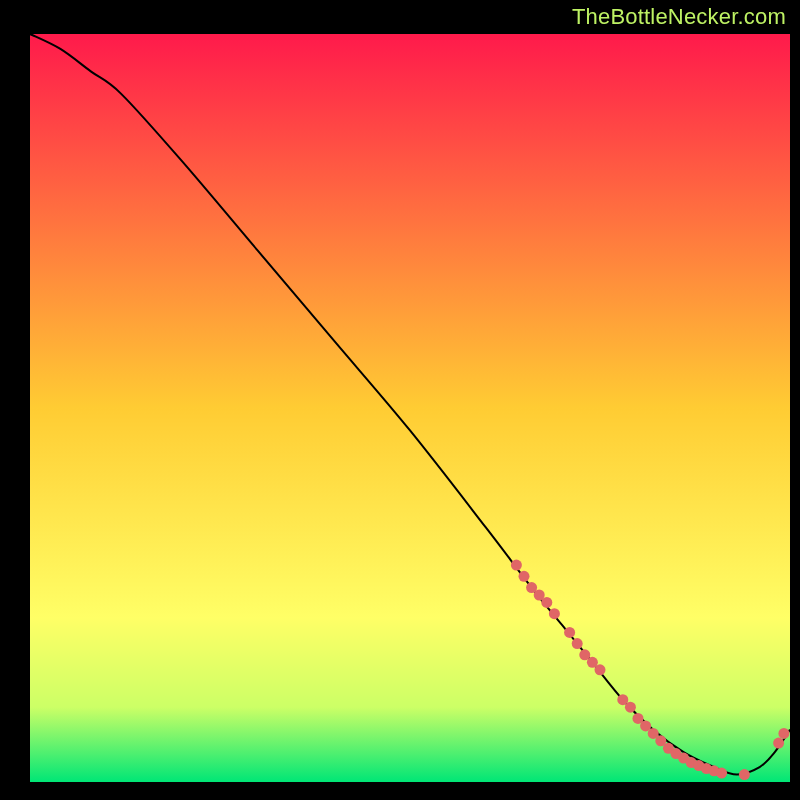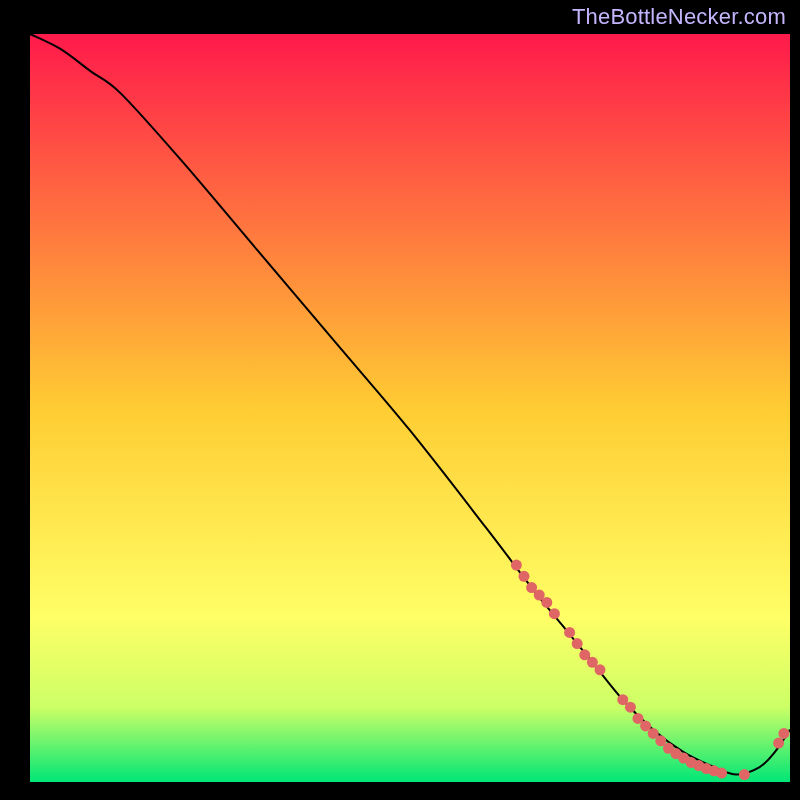--- a/index.html
+++ b/index.html
@@ -20,21 +20,21 @@
     position: absolute;
     left: 0;
     top: 0;
   }
   .watermark {
     position: absolute;
     top: 4px;
     right: 14px;
     font-family: Arial, Helvetica, sans-serif;
     font-size: 22px;
-    color: #c4b5fd;
+    color: #bef264;
     letter-spacing: 0.2px;
   }
 </style>
 </head>
 <body>
 
 <div class="stage">
   <svg id="chart-svg" width="800" height="800" viewBox="0 0 800 800">
     <defs>
       <linearGradient id="bg-grad" x1="0" y1="0" x2="0" y2="1">

